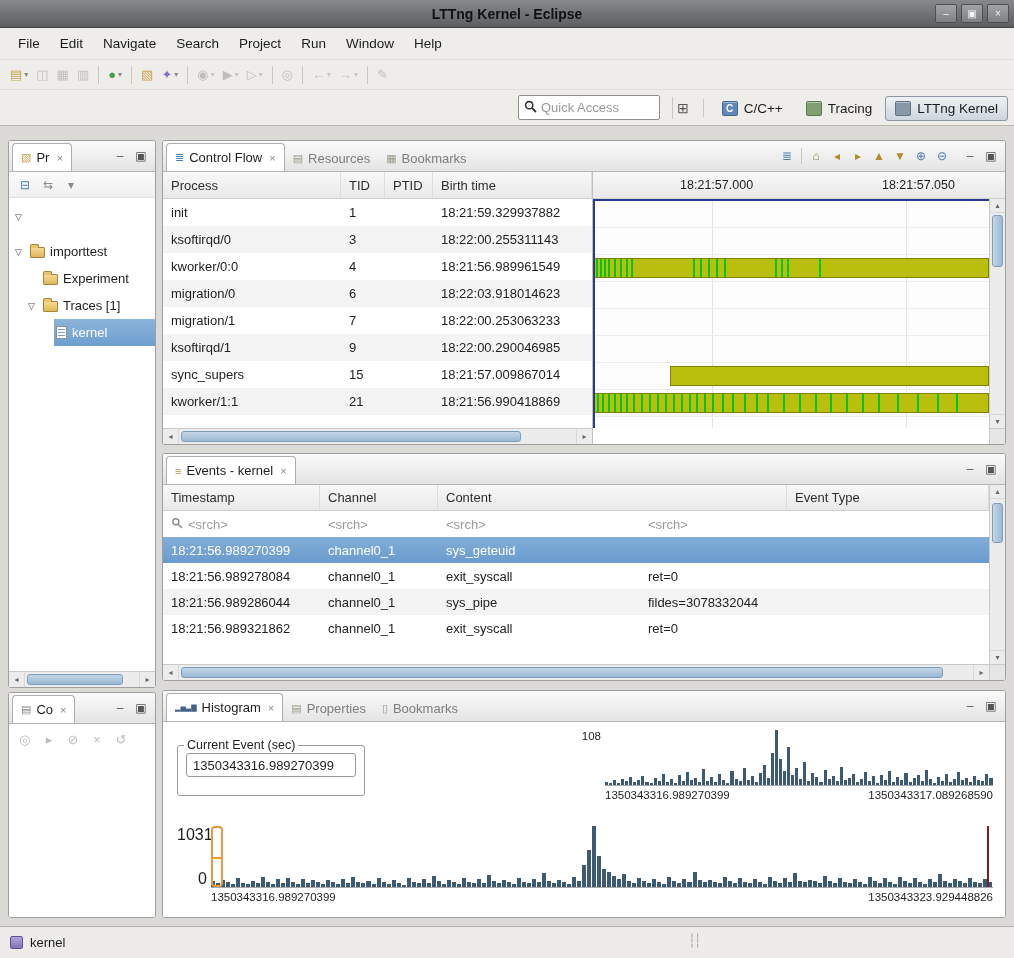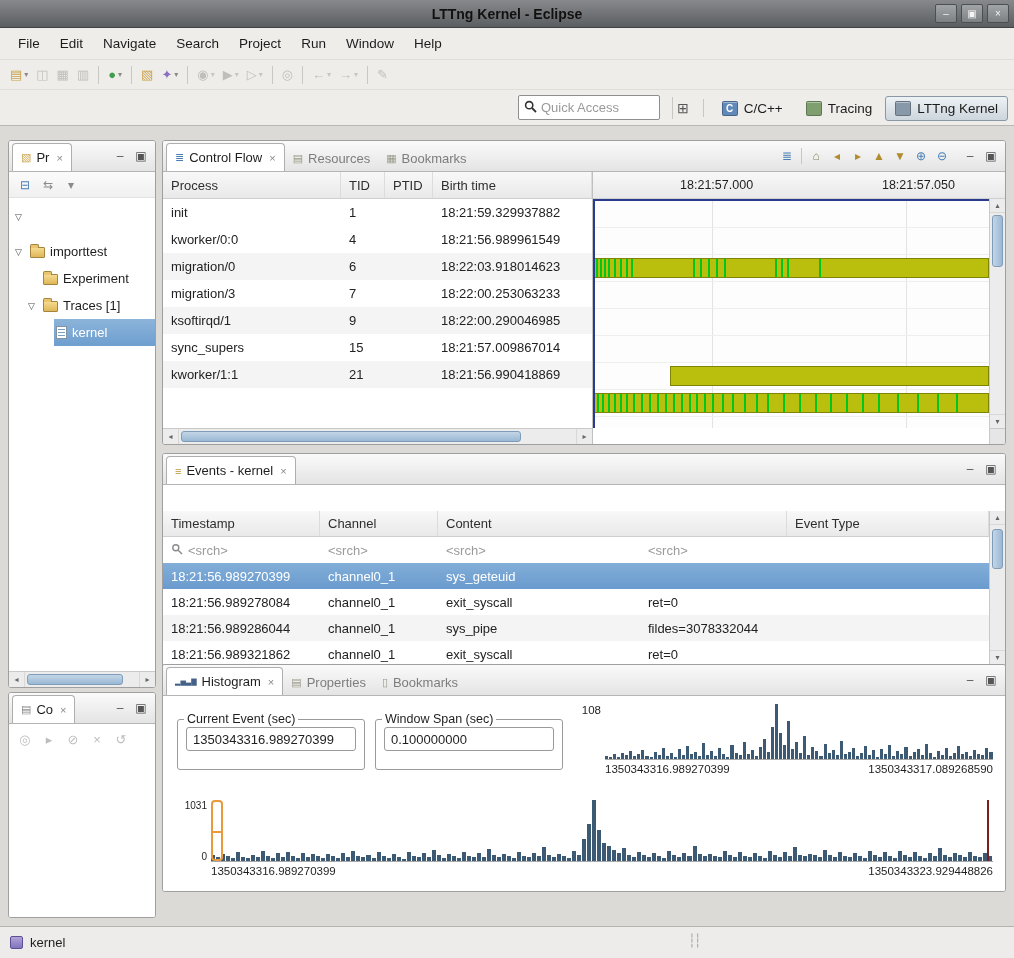--- a/index.html
+++ b/index.html
@@ -44,21 +44,21 @@
   .tab-x{font-size:11px;color:#8a8a8a;margin-left:2px;}
   .phead-tools{display:flex;align-items:center;gap:7px;padding:0 7px;height:100%;}
   .hicon{font-size:12px;color:#666;min-width:14px;text-align:center;}
   .hicon.mm{color:#555;}
   .ht-sep{width:1px;height:16px;background:#c9c7c2;}
 
   .panel-project{left:8px;top:140px;width:148px;height:548px;}
   .panel-co{left:8px;top:692px;width:148px;height:226px;}
   .panel-cf{left:162px;top:140px;width:844px;height:305px;}
   .panel-events{left:162px;top:453px;width:844px;height:228px;}
-  .panel-hist{left:162px;top:664px;width:844px;height:228px;}
+  .panel-hist{left:162px;top:690px;width:844px;height:228px;}
 
   
   .hscroll{position:absolute;height:16px;background:#ececec;border-top:1px solid #c9c9c9;}
   .vscroll{position:absolute;width:16px;background:#ececec;border-left:1px solid #c9c9c9;}
   .sarrow{position:absolute;font-size:8px;color:#666;text-align:center;}
   .hscroll .sarrow{top:0;width:16px;height:15px;line-height:15px;}
   .hscroll .sarrow.left{left:0;border-right:1px solid #d8d8d8;}
   .hscroll .sarrow.right{right:0;border-left:1px solid #d8d8d8;}
   .vscroll .sarrow{left:0;width:15px;height:14px;line-height:14px;}
   .vscroll .sarrow.up{top:0;border-bottom:1px solid #d8d8d8;}
@@ -112,21 +112,21 @@
   .tl-row{height:27px;border-bottom:1px solid #eeeeee;position:relative;z-index:1;}
   .tl-bar{position:absolute;top:3px;height:20px;border:1px solid rgba(60,60,0,.45);}
   .tl-tick{position:absolute;top:0;bottom:0;width:2px;display:block;}
   .tl-grid{position:absolute;top:0;bottom:0;width:1px;background:#e3e3e3;z-index:0;}
   .tl-now{position:absolute;left:0;top:0;bottom:0;width:2px;z-index:2;}
   .tl-vscroll{right:0;top:27px;bottom:16px;}
   .tl-vthumb{top:16px;height:52px;}
   .tl-hscroll{left:430px;right:16px;bottom:0;}
 
   
-  .ev-body{position:absolute;top:31px;left:0;right:0;bottom:0;margin-top:26px;}
+  .ev-body{position:absolute;top:31px;left:0;right:0;bottom:0;}
   .ev-cols{display:flex;height:26px;background:linear-gradient(#f8f8f8,#e9e9e9);border-bottom:1px solid #cfcfcf;align-items:center;margin-right:16px;}
   .ev-hcell{border-right:1px solid #dcdcdc;height:100%;display:flex;align-items:center;padding-left:8px;color:#2e2e2e;}
   .ec-ts{width:157px;flex-shrink:0;}
   .ec-ch{width:118px;flex-shrink:0;}
   .ec-et{width:202px;flex-shrink:0;}
   .ec-ct{flex:1;min-width:0;}
   .ev-row{display:flex;height:26px;align-items:center;margin-right:16px;}
   .ev-row.stripe{background:#f4f4f4;}
   .ev-row.selected{background:linear-gradient(#82aed8,#6a9bce);color:#fff;}
   .ev-cell{padding-left:8px;white-space:nowrap;overflow:hidden;display:flex;align-items:center;gap:5px;}
@@ -139,21 +139,21 @@
   
   .hist-body{position:absolute;top:31px;left:0;right:0;bottom:0;background:#fff;}
   fieldset.fs{position:absolute;border:1px solid #9a9a9a;border-radius:3px;background:#fff;}
   fieldset.fs legend{font-size:12.5px;margin-left:6px;padding:0 3px;color:#1e1e1e;}
   fieldset.fs input{display:block;margin:1px 8px 0 8px;width:calc(100% - 16px);height:24px;border:1px solid #9a9a9a;border-radius:3px;padding:0 6px;font-size:13px;color:#1e1e1e;background:#fff;}
   .fs-current{left:14px;top:16px;width:188px;height:58px;}
   .fs-span{left:212px;top:16px;width:188px;height:58px;}
   .shist{position:absolute;left:414px;top:8px;right:12px;}
   .chart-line{display:flex;align-items:flex-start;}
   .ylab{width:28px;text-align:right;padding-right:4px;font-size:11.5px;color:#1e1e1e;flex-shrink:0;}
-  .ycol{width:34px;display:flex;flex-direction:column;justify-content:space-between;text-align:right;padding-right:4px;font-size:10px;color:#1e1e1e;flex-shrink:0;}
+  .ycol{width:34px;display:flex;flex-direction:column;justify-content:space-between;text-align:right;padding-right:4px;font-size:16px;color:#1e1e1e;flex-shrink:0;}
   .bars{flex:1;display:flex;align-items:flex-end;gap:1px;border-bottom:1px solid #a9a9a9;position:relative;min-width:0;}
   .shist .bars{height:56px;}
   .lhist .bars{height:62px;}
   .lhist .ycol{height:62px;}
   .hbar{flex:1;min-width:1px;display:block;}
   .xlabs{display:flex;justify-content:space-between;font-size:11.5px;color:#1e1e1e;margin-top:3px;}
   .shist .xlabs{margin-left:28px;}
   .lhist .xlabs{margin-left:34px;}
   .lhist{position:absolute;left:14px;top:104px;right:12px;}
   .sel-window{position:absolute;left:0;top:0;bottom:0;width:12px;border:2px solid #e89a3c;border-radius:4px;z-index:3;}
@@ -406,34 +406,40 @@
           <span class="cf-hcell c-ptid">PTID</span>
           <span class="cf-hcell c-birth">Birth time</span>
         </div>
       <div id="cf-rows">
           <div class="cf-row">
             <span class="cf-cell c-proc">init</span>
             <span class="cf-cell c-tid">1</span>
             <span class="cf-cell c-ptid"></span>
             <span class="cf-cell c-birth">18:21:59.329937882</span>
           </div>
+          <div class="cf-row stripe">
+            <span class="cf-cell c-proc">ksoftirqd/0</span>
+            <span class="cf-cell c-tid">3</span>
+            <span class="cf-cell c-ptid"></span>
+            <span class="cf-cell c-birth">18:22:00.255311143</span>
+          </div>
           <div class="cf-row">
             <span class="cf-cell c-proc">kworker/0:0</span>
             <span class="cf-cell c-tid">4</span>
             <span class="cf-cell c-ptid"></span>
             <span class="cf-cell c-birth">18:21:56.989961549</span>
           </div>
           <div class="cf-row stripe">
             <span class="cf-cell c-proc">migration/0</span>
             <span class="cf-cell c-tid">6</span>
             <span class="cf-cell c-ptid"></span>
             <span class="cf-cell c-birth">18:22:03.918014623</span>
           </div>
           <div class="cf-row">
-            <span class="cf-cell c-proc">migration/3</span>
+            <span class="cf-cell c-proc">migration/1</span>
             <span class="cf-cell c-tid">7</span>
             <span class="cf-cell c-ptid"></span>
             <span class="cf-cell c-birth">18:22:00.253063233</span>
           </div>
           <div class="cf-row stripe">
             <span class="cf-cell c-proc">ksoftirqd/1</span>
             <span class="cf-cell c-tid">9</span>
             <span class="cf-cell c-ptid"></span>
             <span class="cf-cell c-birth">18:22:00.290046985</span>
           </div>
@@ -645,24 +651,20 @@
       </div>
     <div class="phead-tools">
       <span class="hicon mm">–</span>
       <span class="hicon mm">▣</span>
     </div>
   </div>
   <div class="hist-body">
     <fieldset class="fs fs-current">
       <legend>Current Event (sec)</legend>
       <input value="1350343316.989270399" style="">
-    </fieldset>
-    <fieldset class="fs fs-span">
-      <legend>Window Span (sec)</legend>
-      <input value="0.100000000" style="">
     </fieldset>
 
     <div class="shist">
       <div class="chart-line">
         <div class="ylab">108</div>
         <div class="bars" id="shist-bars">
             <i class="hbar" style="height: 5.55556%; background: rgb(61, 90, 117);"></i>
             <i class="hbar" style="height: 2.77778%; background: rgb(61, 90, 117);"></i>
             <i class="hbar" style="height: 8.33333%; background: rgb(61, 90, 117);"></i>
             <i class="hbar" style="height: 3.7037%; background: rgb(61, 90, 117);"></i>

